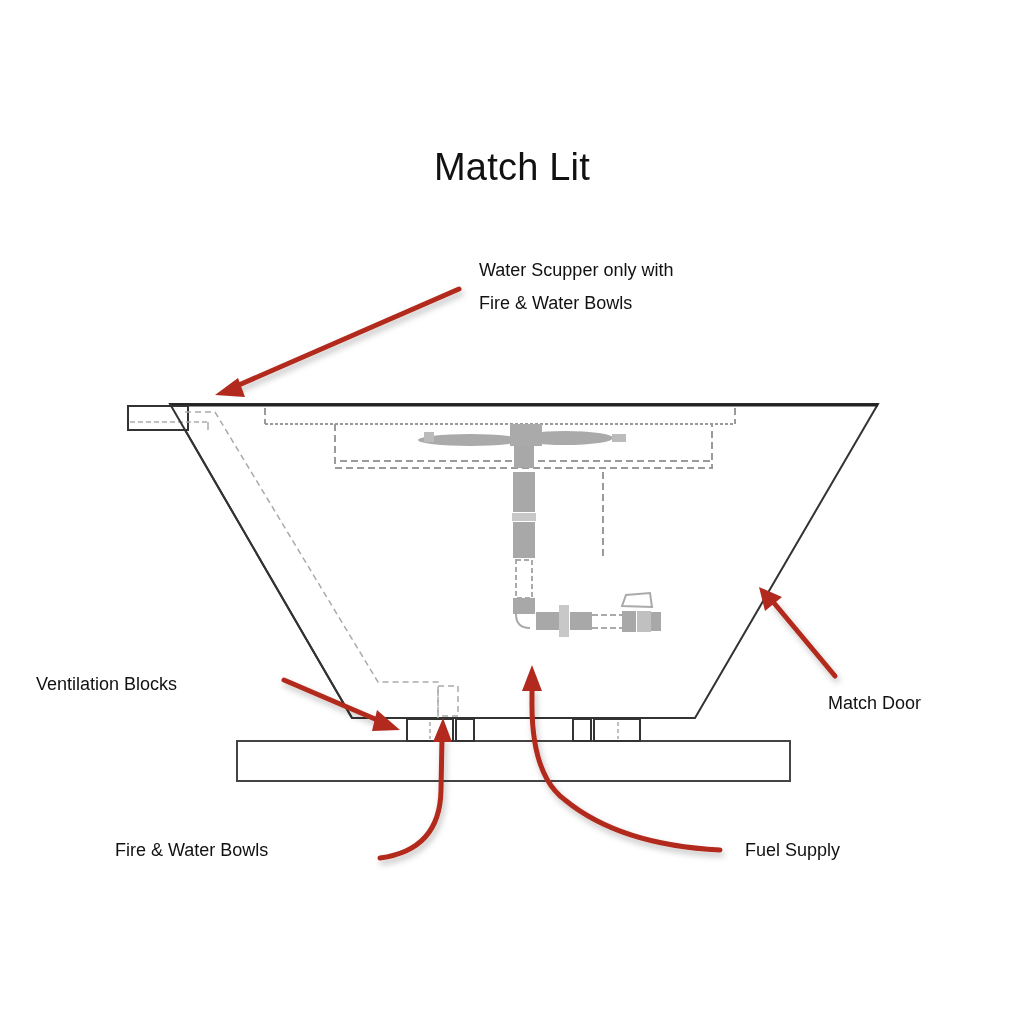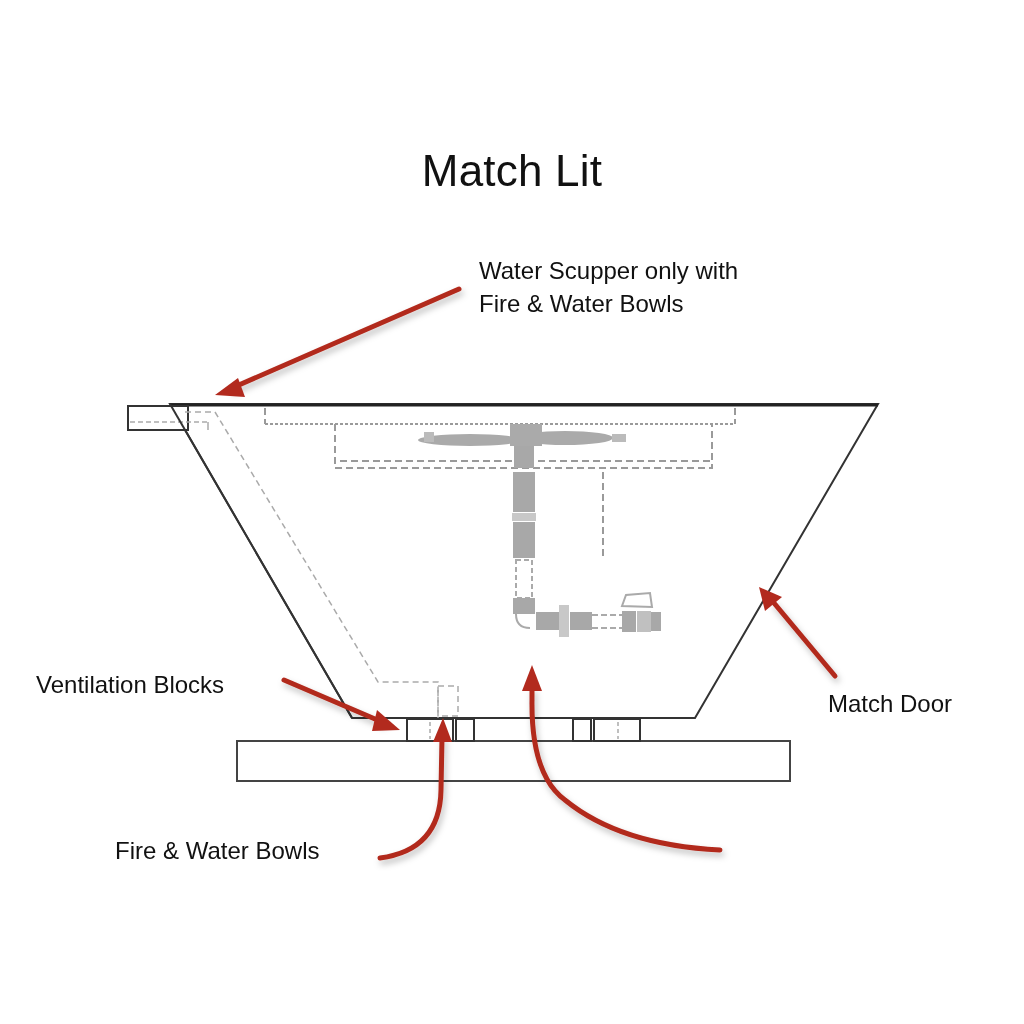--- a/index.html
+++ b/index.html
@@ -1,20 +1,20 @@
 <!DOCTYPE html>
 <html><head>
   <meta charset="utf-8">
   <style>
     html, body { margin: 0; padding: 0; background: #ffffff; }
     body { width: 1024px; height: 1024px; position: relative; overflow: hidden;
            font-family: "Liberation Sans", sans-serif; color: #111; }
     .title { position: absolute; left: 0; width: 1024px; top: 146px; text-align: center;
-             font-size: 44px; font-weight: 400; letter-spacing: 0.2px; }
-    .label { position: absolute; font-size: 24px; line-height: 33px; white-space: nowrap; }
+             font-size: 38px; font-weight: 400; letter-spacing: 0.2px; }
+    .label { position: absolute; font-size: 18px; line-height: 33px; white-space: nowrap; }
     .label span { display: block; }
     svg.diagram { position: absolute; left: 0; top: 0; }
   </style>
 </head>
 <body>
 
 <div class="title">Match Lit</div>
 
 <svg class="diagram" width="1024" height="1024" viewBox="0 0 1024 1024">
   <defs>
@@ -112,13 +112,14 @@
 
 <div class="label" style="left:828px; top:687px;">
   <span>Match Door</span>
 </div>
 
 <div class="label" style="left:115px; top:834px;">
   <span>Fire &amp; Water Bowls</span>
 </div>
 
 <div class="label" style="left:745px; top:834px;">
+  <span>Fuel Supply</span>
 </div>
 
 </body></html>

